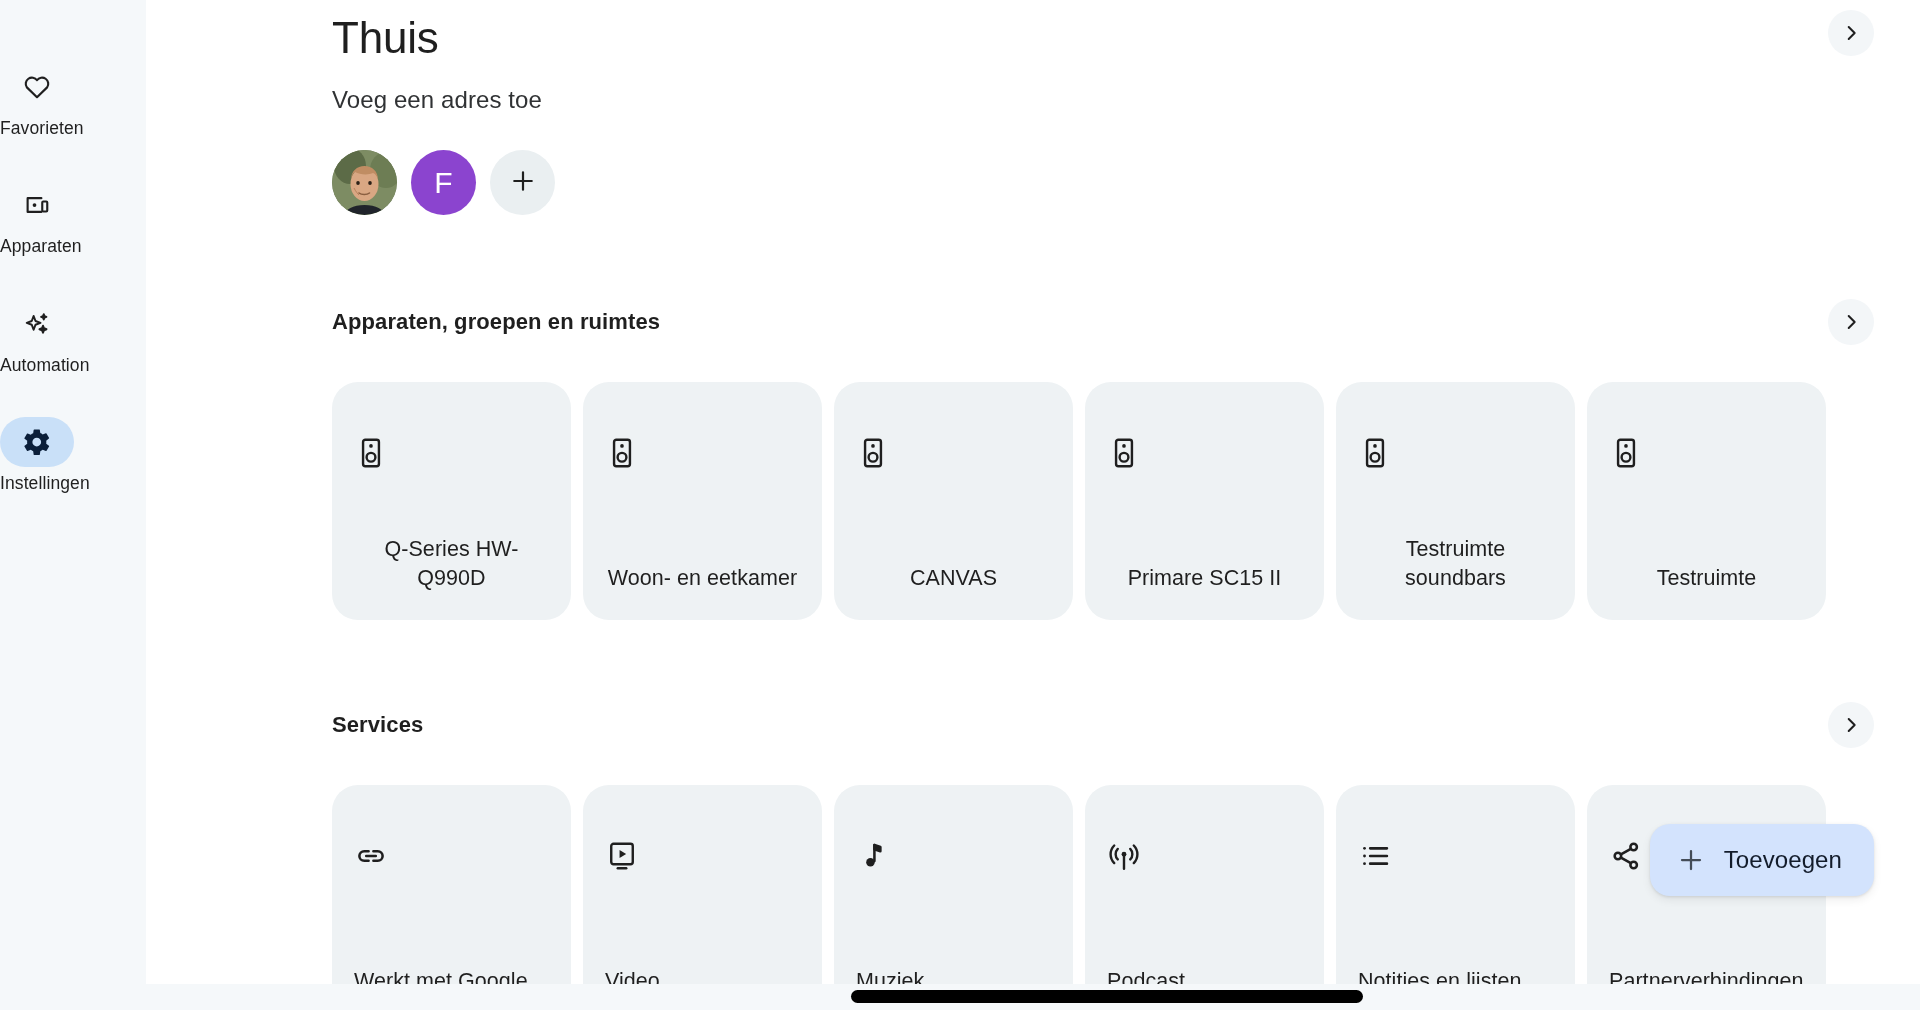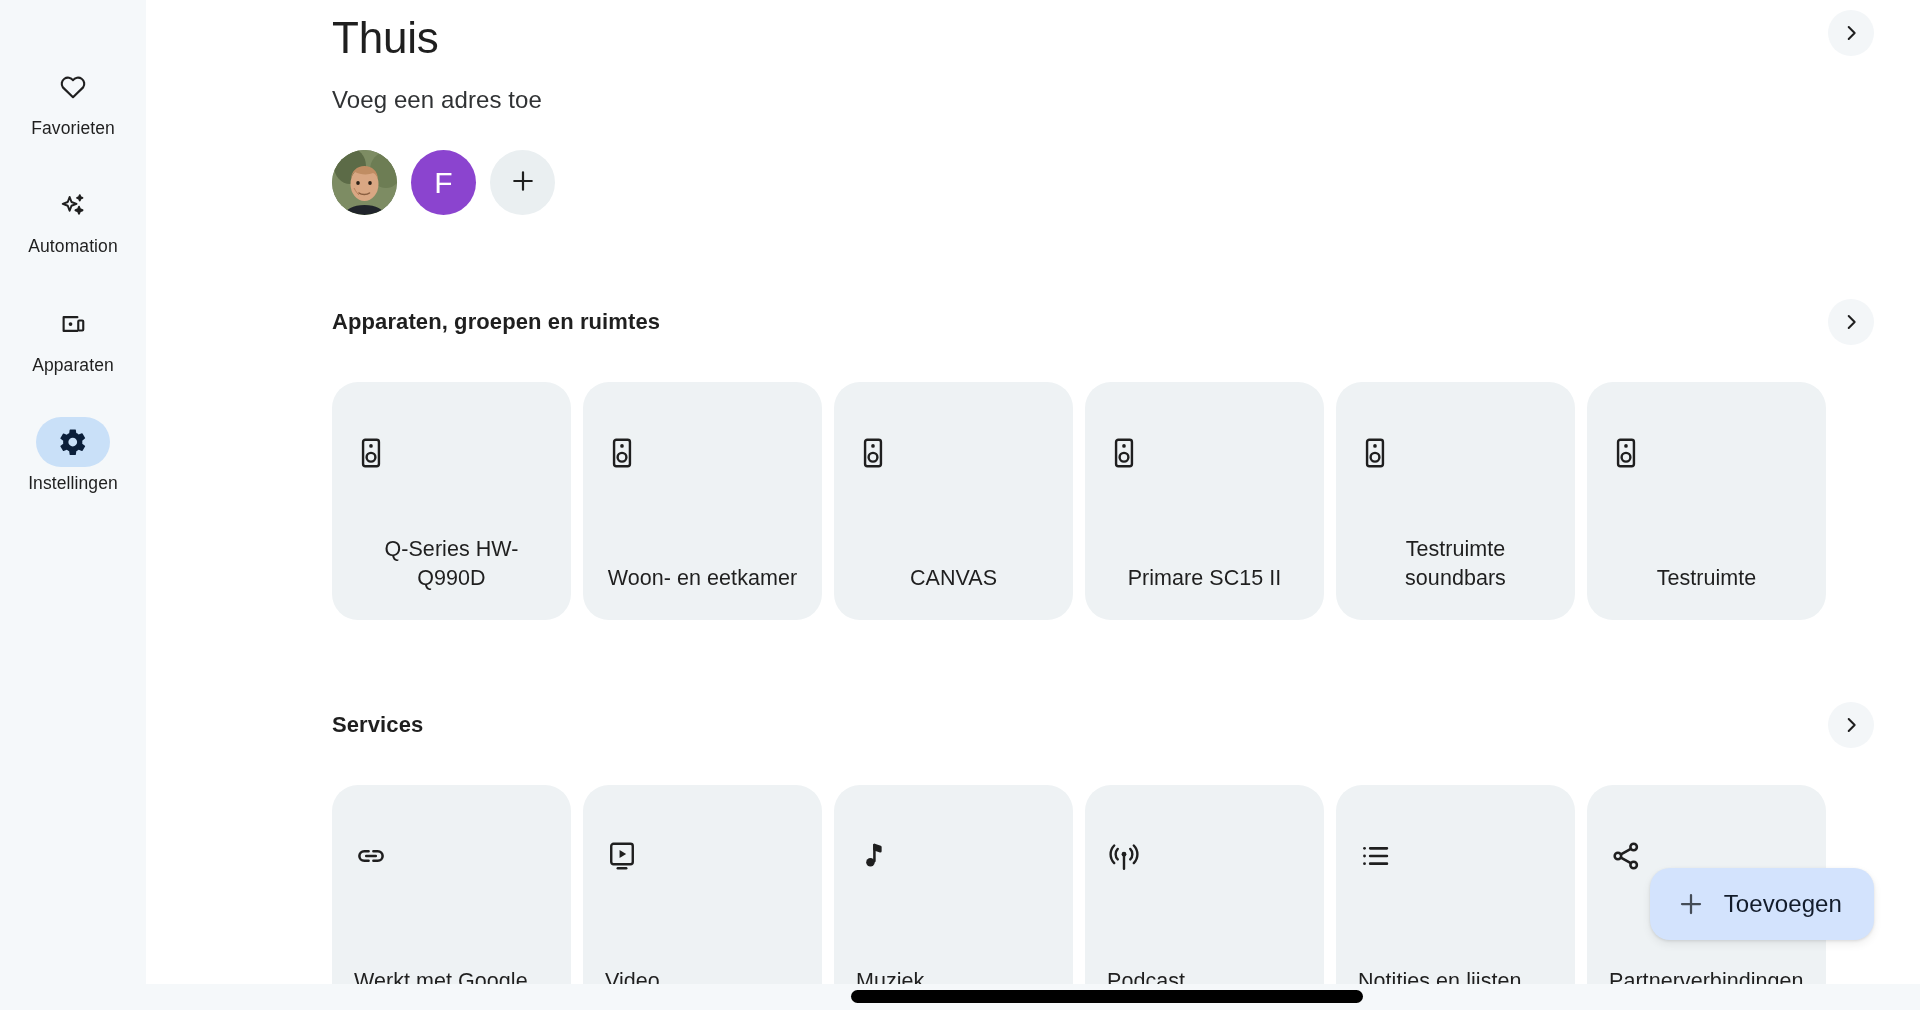--- a/index.html
+++ b/index.html
@@ -16,21 +16,21 @@
   .sidebar {
     width:146px; height:1010px;
     background:#f5f8fa;
     display:flex; flex-direction:column; align-items:center;
     padding-top:62px;
     flex:0 0 146px;
     position:relative; z-index:5;
   }
   .nav-item {
     width:100%;
-    display:flex; flex-direction:column; align-items:center;
+    display:flex; flex-direction:column; align-items:flex-start;
     margin-bottom:42px;
     cursor:pointer;
     user-select:none;
   }
   .nav-pill {
     width:74px; height:50px;
     border-radius:25px;
     display:flex; align-items:center; justify-content:center;
     transition:background .15s;
   }
@@ -138,21 +138,21 @@
   .devices-row { margin-top:37px; }
   .services-row { margin-top:37px; }
 
   .section-devices { margin-top:84px;text-align:center; }
   .section-services { margin-top:82px; }
 
   
   .fab {
     position:absolute;
     right:46px;
-    top:868px;
+    top:824px;
     height:72px;
     background:#d3e3fd;
     border-radius:20px;
     display:flex; align-items:center;
     padding:0 32px 0 26px;
     gap:18px;
     cursor:pointer;
     border:none;
     box-shadow:0 1px 3px rgba(0,0,0,.10), 0 4px 10px rgba(0,0,0,.07);
     z-index:30;
@@ -197,41 +197,41 @@
             <path d="M12 20.2 3.9 12.3A4.9 4.9 0 0 1 12 6.6a4.9 4.9 0 0 1 8.1 5.7L12 20.2z"></path>
           </svg>
         </span>
       </div>
       <span class="nav-label">Favorieten</span>
     </div>
 
     <div class="nav-item">
       <div class="nav-pill">
         <span class="nav-ico">
+          <svg viewBox="0 0 24 24" fill="none" stroke="#1f1f1f" stroke-width="1.7" stroke-linecap="round" stroke-linejoin="round">
+            <path d="M15.5 6.5H4.5v11h11"></path>
+            <circle cx="10" cy="12" r="1.5" fill="#1f1f1f" stroke="none"></circle>
+            <rect x="16.2" y="9.2" width="4" height="8" rx="0.8"></rect>
+          </svg>
+        </span>
+      </div>
+      <span class="nav-label">Apparaten</span>
+    </div>
+
+    <div class="nav-item">
+      <div class="nav-pill">
+        <span class="nav-ico">
           <svg viewBox="0 0 24 24" fill="none" stroke="#1f1f1f" stroke-width="1.6" stroke-linejoin="round">
             <path d="M9.3 5.6 10.8 9.6 14.8 11.1 10.8 12.6 9.3 16.6 7.8 12.6 3.8 11.1 7.8 9.6z"></path>
             <path d="M16.8 13.4 17.6 15.4 19.6 16.2 17.6 17 16.8 19 16 17 14 16.2 16 15.4z" fill="#1f1f1f"></path>
             <path d="M17.4 4.2 18 5.7 19.5 6.3 18 6.9 17.4 8.4 16.8 6.9 15.3 6.3 16.8 5.7z" fill="#1f1f1f"></path>
           </svg>
         </span>
       </div>
       <span class="nav-label">Automation</span>
-    </div>
-
-    <div class="nav-item">
-      <div class="nav-pill">
-        <span class="nav-ico">
-          <svg viewBox="0 0 24 24" fill="none" stroke="#1f1f1f" stroke-width="1.7" stroke-linecap="round" stroke-linejoin="round">
-            <path d="M15.5 6.5H4.5v11h11"></path>
-            <circle cx="10" cy="12" r="1.5" fill="#1f1f1f" stroke="none"></circle>
-            <rect x="16.2" y="9.2" width="4" height="8" rx="0.8"></rect>
-          </svg>
-        </span>
-      </div>
-      <span class="nav-label">Apparaten</span>
     </div>
 
 
     <div class="nav-item active">
       <div class="nav-pill">
         <span class="nav-ico">
           <svg viewBox="0 0 24 24" fill="#0b1f3a">
             <path d="M19.4 13.1c.04-.36.06-.72.06-1.1s-.02-.74-.07-1.1l2.1-1.62a.5.5 0 0 0 .12-.64l-2-3.46a.5.5 0 0 0-.6-.22l-2.48 1a7.3 7.3 0 0 0-1.9-1.1l-.38-2.63A.49.49 0 0 0 13.8 2h-4a.49.49 0 0 0-.48.42l-.38 2.63c-.69.28-1.32.66-1.9 1.1l-2.48-1a.5.5 0 0 0-.6.22l-2 3.46a.5.5 0 0 0 .12.64l2.1 1.62c-.05.36-.08.73-.08 1.11s.03.74.08 1.1l-2.1 1.63a.5.5 0 0 0-.12.64l2 3.46c.12.22.38.3.6.22l2.48-1c.58.44 1.21.82 1.9 1.1l.38 2.63c.04.24.24.42.48.42h4c.24 0 .44-.18.48-.42l.38-2.63c.69-.28 1.32-.66 1.9-1.1l2.48 1c.22.08.48 0 .6-.22l2-3.46a.5.5 0 0 0-.12-.64l-2.1-1.63zM11.8 15.5a3.5 3.5 0 1 1 0-7 3.5 3.5 0 0 1 0 7z"></path>
           </svg>
         </span>

